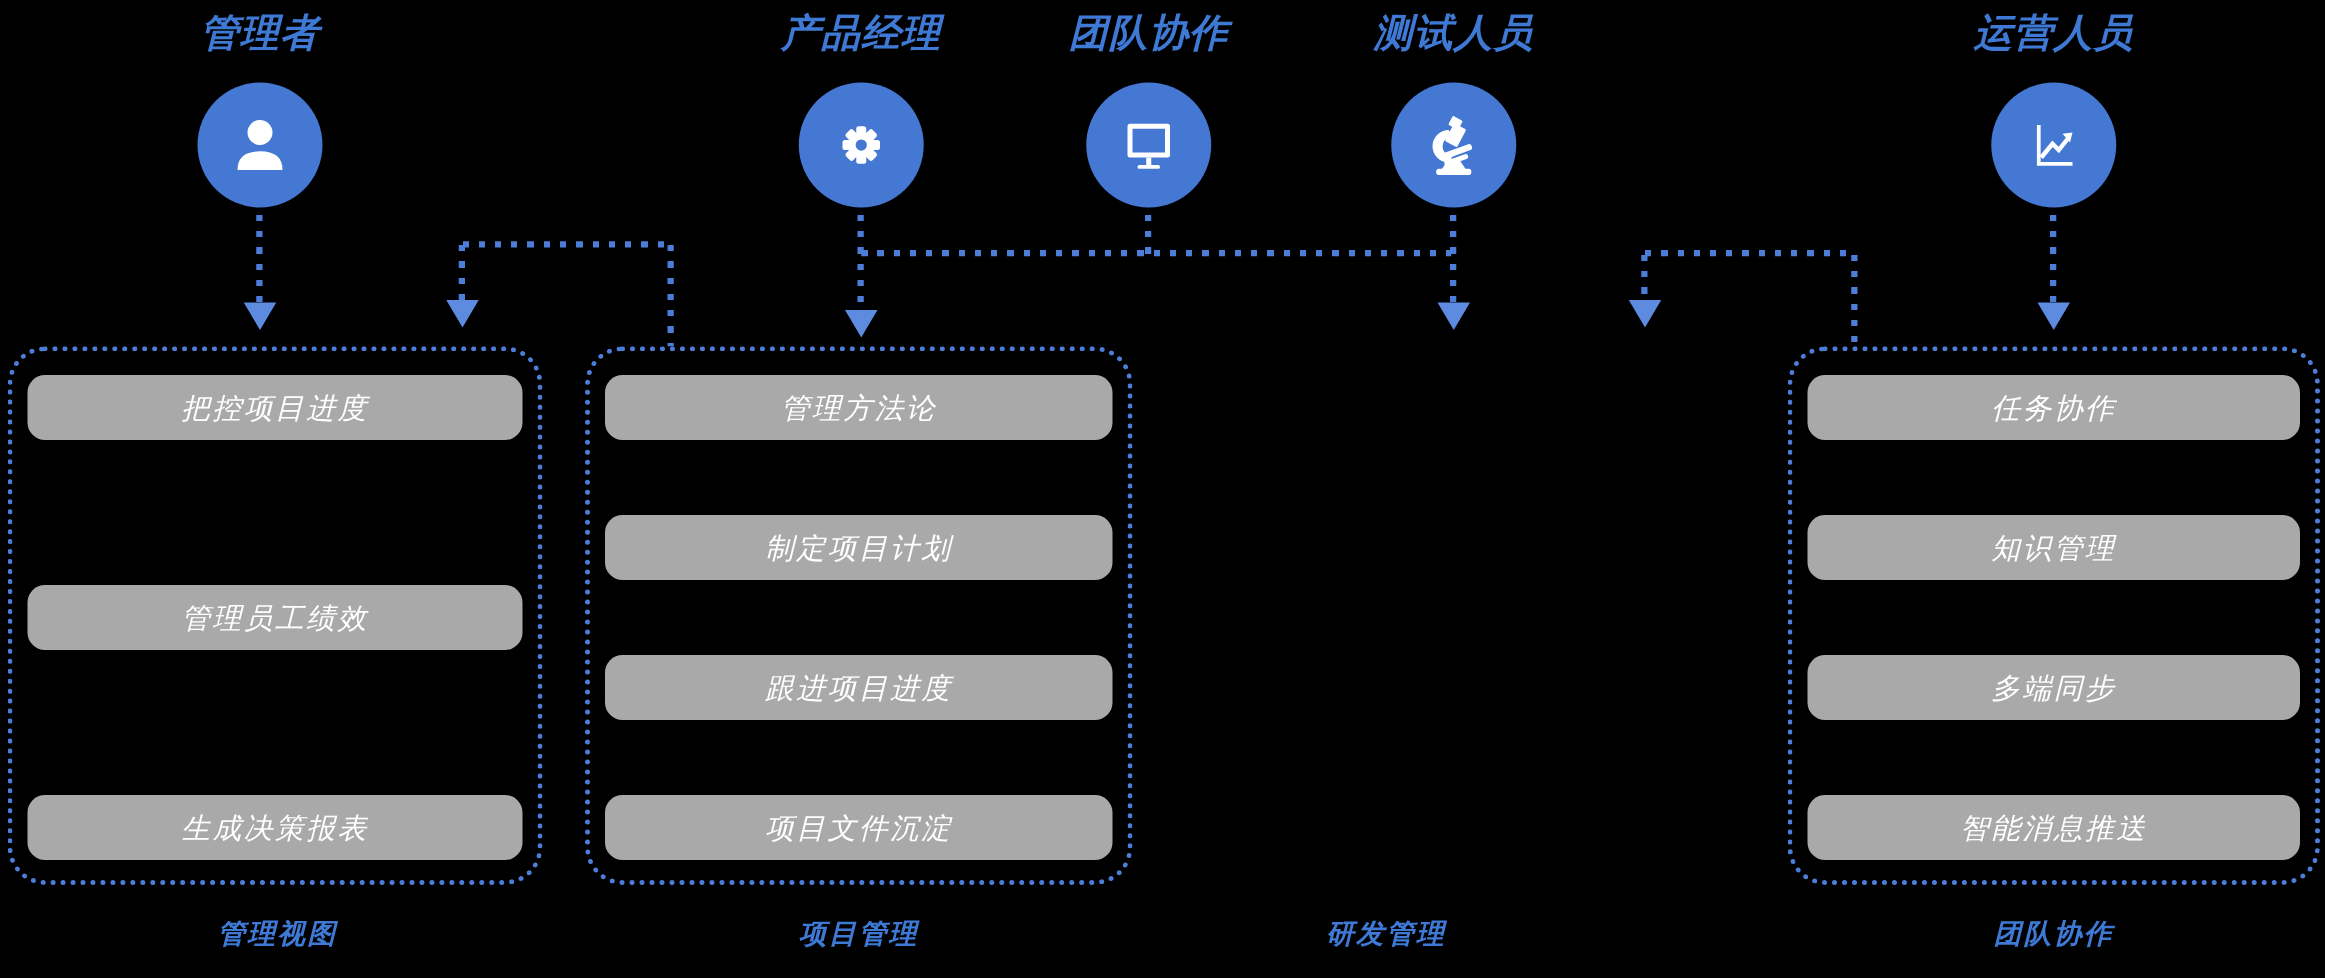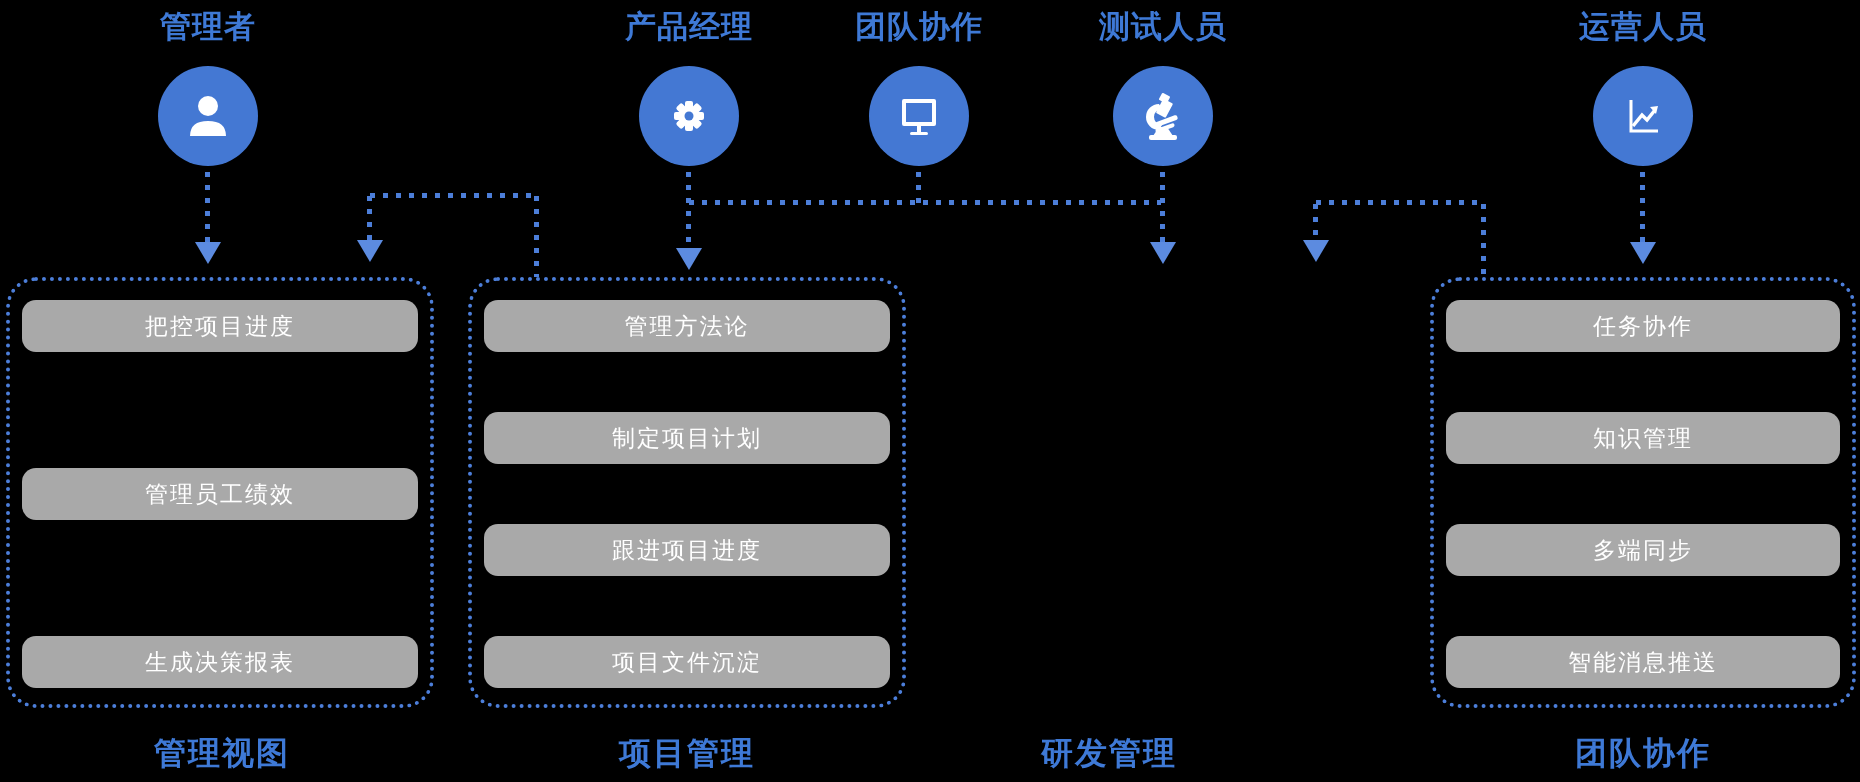--- a/index.html
+++ b/index.html
@@ -1,35 +1,35 @@
 <!DOCTYPE html>
 <html><head>
 <meta charset="utf-8">
 <style>
   html,body{margin:0;padding:0;background:#000;}
   #canvas{position:relative;width:1860px;height:782px;background:#000000;overflow:hidden;
-          font-family:"Liberation Sans","DejaVu Sans",sans-serif;}
+          font-family:"Liberation Sans","DejaVu Sans",sans-serif;font-style:italic;}
   .role-label{position:absolute;top:6px;width:240px;text-align:center;
               font-size:31px;font-weight:bold;color:#3E79D6;letter-spacing:1px;}
   .role-circle{position:absolute;top:66px;width:100px;height:100px;border-radius:50%;
                background:#4478D3;display:flex;align-items:center;justify-content:center;}
   .role-circle svg{display:block;}
   .vline{position:absolute;width:5px;
          background:repeating-linear-gradient(to bottom,#4C7ED9 0 5px,transparent 5px 13px);}
   .hline{position:absolute;height:5px;
          background:repeating-linear-gradient(to right,#4C7ED9 0 5px,transparent 5px 13px);}
   .arr{position:absolute;width:0;height:0;border-left:13px solid transparent;
        border-right:13px solid transparent;border-top:22px solid #5C8BE0;}
   .module{position:absolute;top:277px;height:431px;border:4px dotted #4C7ED9;
           border-radius:30px;box-sizing:border-box;}
   .pill{position:absolute;left:12px;right:12px;height:52px;border-radius:14px;
         background:#A9A9A9;color:#FFFFFF;font-size:23px;letter-spacing:2px;
         display:flex;align-items:center;justify-content:center;}
   .mod-title{position:absolute;top:732px;width:300px;text-align:center;
-             font-size:32px;font-weight:bold;color:#3E79D6;letter-spacing:2px;}
+             font-size:22px;font-weight:bold;color:#3E79D6;letter-spacing:2px;}
 </style>
 </head>
 <body>
 
 <div id="canvas">
 
   <div class="role-label" style="left:88px">管理者</div>
   <div class="role-label" style="left:569px">产品经理</div>
   <div class="role-label" style="left:799px">团队协作</div>
   <div class="role-label" style="left:1043px">测试人员</div>

